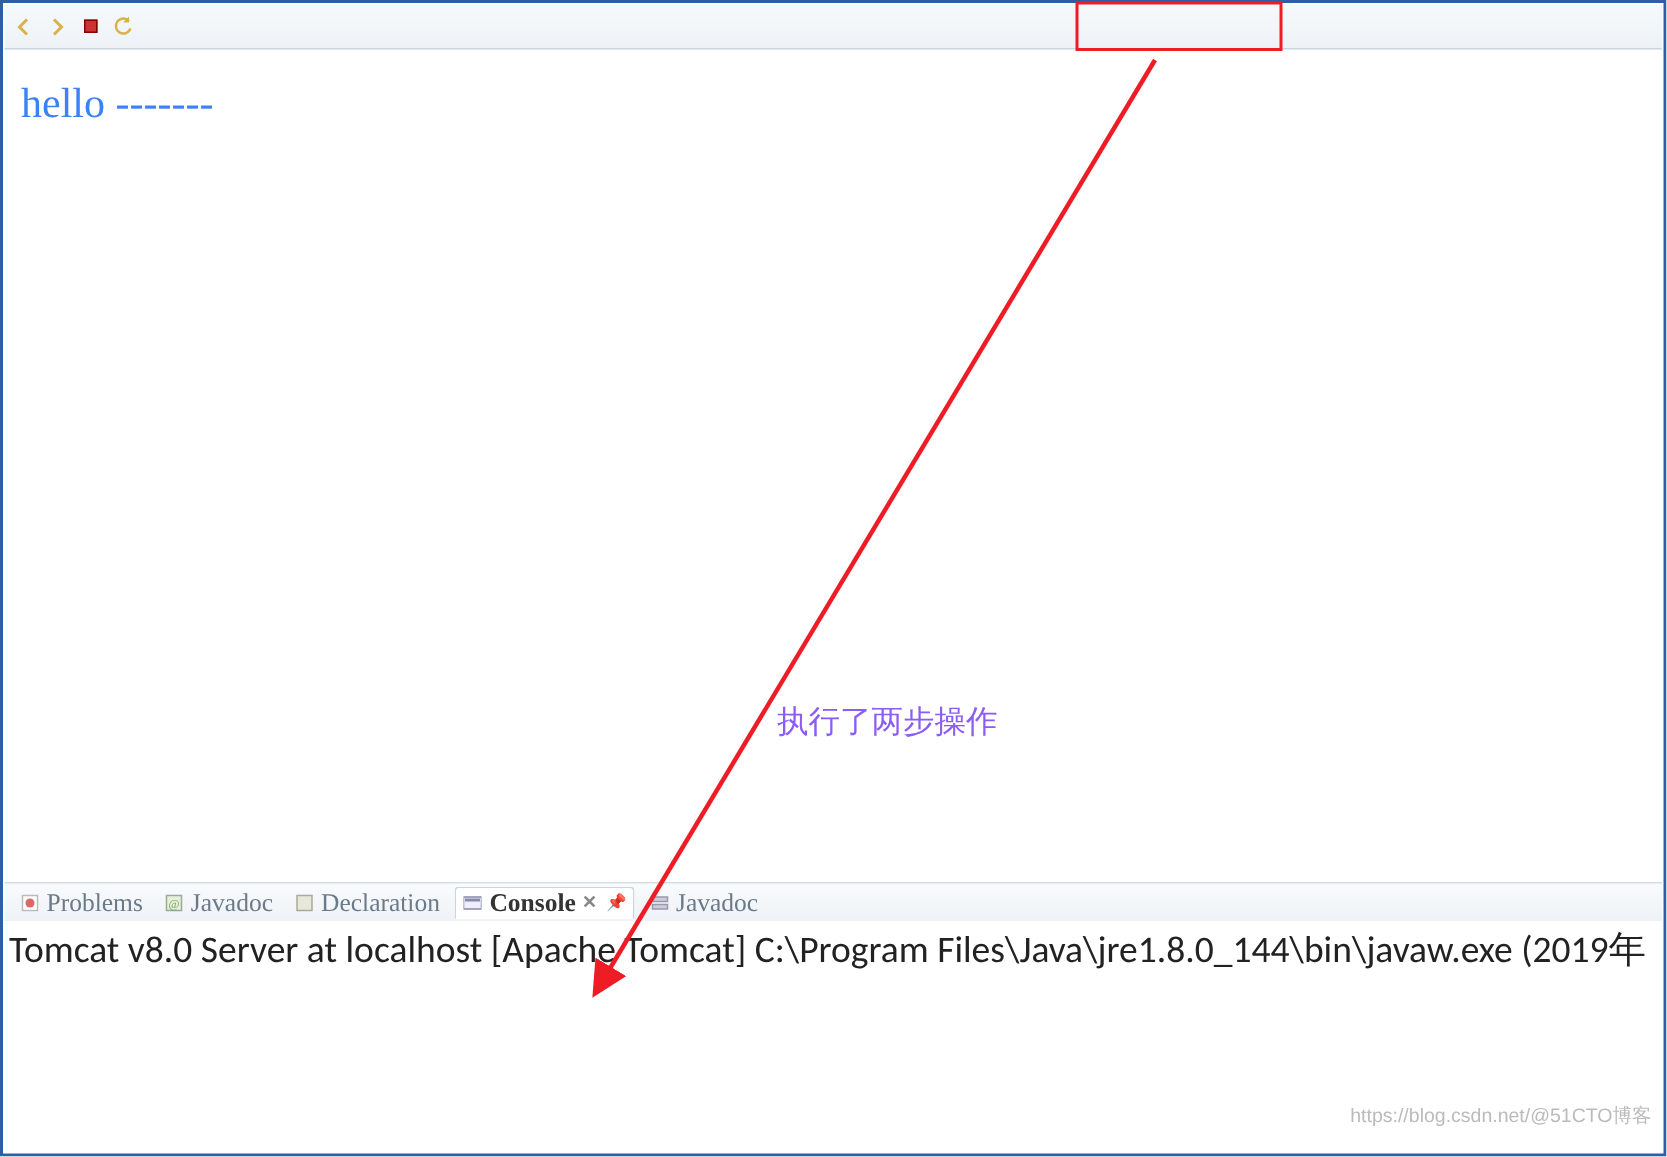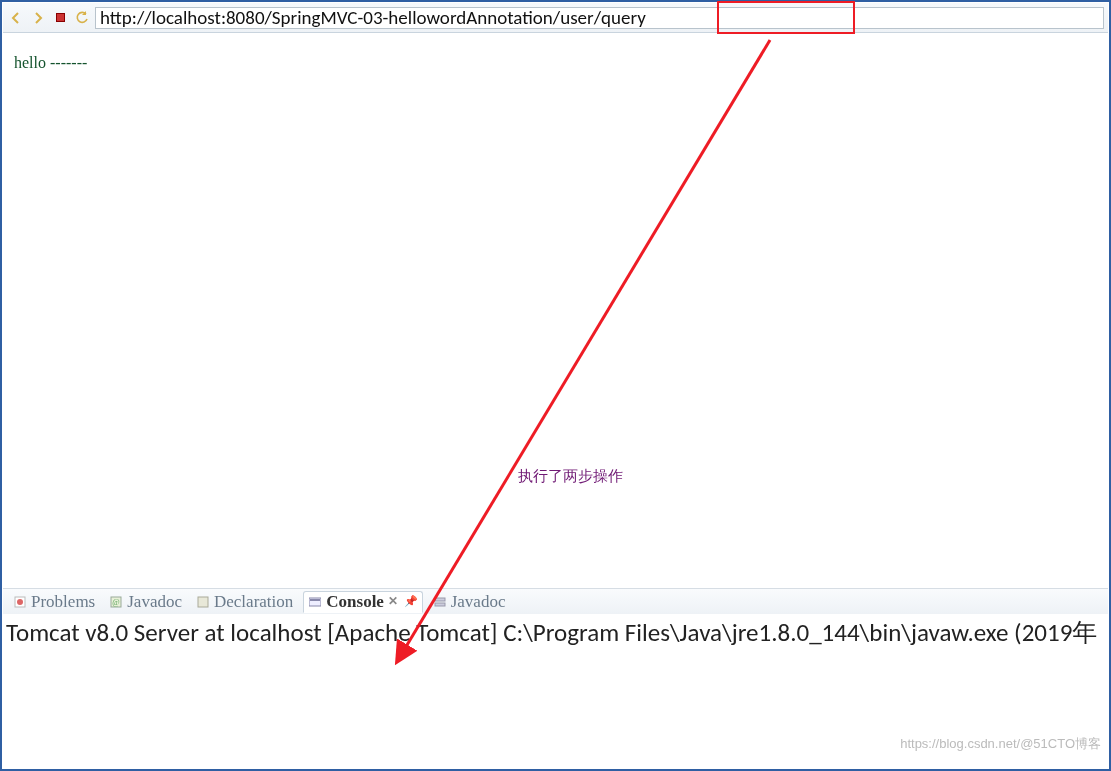--- a/index.html
+++ b/index.html
@@ -56,22 +56,22 @@
     border: 2px solid #ee1c25;
     pointer-events: none;
   }
   
   .page {
     position: absolute;
     top: 36px; left: 6px; right: 18px;
     height: 535px;
     background: #fff;
     font-family: "Times New Roman", SimSun, serif;
-    font-size: 16px;
-    color: #14532d;
+    font-size: 28px;
+    color: #3b82f6;
     padding: 18px 8px;
   }
   
   .tabbar {
     position: absolute;
     top: 588px; left: 3px; right: 3px;
     height: 26px;
     background: linear-gradient(#f9fbfd,#eef2f6);
     border-top: 1px solid #d6dde4;
     display: flex; align-items: center;
@@ -113,22 +113,22 @@
     font-family: SimSun, "Times New Roman", serif;
     font-size: 22px;
     color: #000;
     line-height: 1.35;
   }
   .console-out .mono { font-family: "Courier New", monospace; letter-spacing: 1px; }
   
   .annotation {
     position: absolute;
     top: 467px; left: 518px;
-    color: #701a75;
-    font-size: 15px;
+    color: #8b5cf6;
+    font-size: 21px;
     font-family: "Microsoft YaHei", sans-serif;
   }
   
   .arrow-overlay {
     position: absolute;
     top: 0; left: 0;
     width: 1111px; height: 771px;
     pointer-events: none;
   }
   
@@ -158,23 +158,20 @@
       </svg>
   </div>
   <div class="tb-icon">
     <div class="stop-sq"></div>
   </div>
   <div class="tb-icon refresh">
     <svg width="14" height="14" viewBox="0 0 14 14">
         <path d="M11 3 A5 5 0 1 0 12 8" stroke="#d8b24a" stroke-width="1.6" fill="none"></path>
         <path d="M11 0 L11 4 L7 4 Z" fill="#d8b24a"></path>
       </svg>
-  </div>
-  <div class="addr">
-    <span>http://localhost:8080/SpringMVC-03-hellowordAnnotation/user/query</span>
   </div>
 </div>
 
 <div class="url-highlight"></div>
 
 <div class="page">
   <span>hello -------</span>
 </div>
 
 <div class="annotation">执行了两步操作</div>

